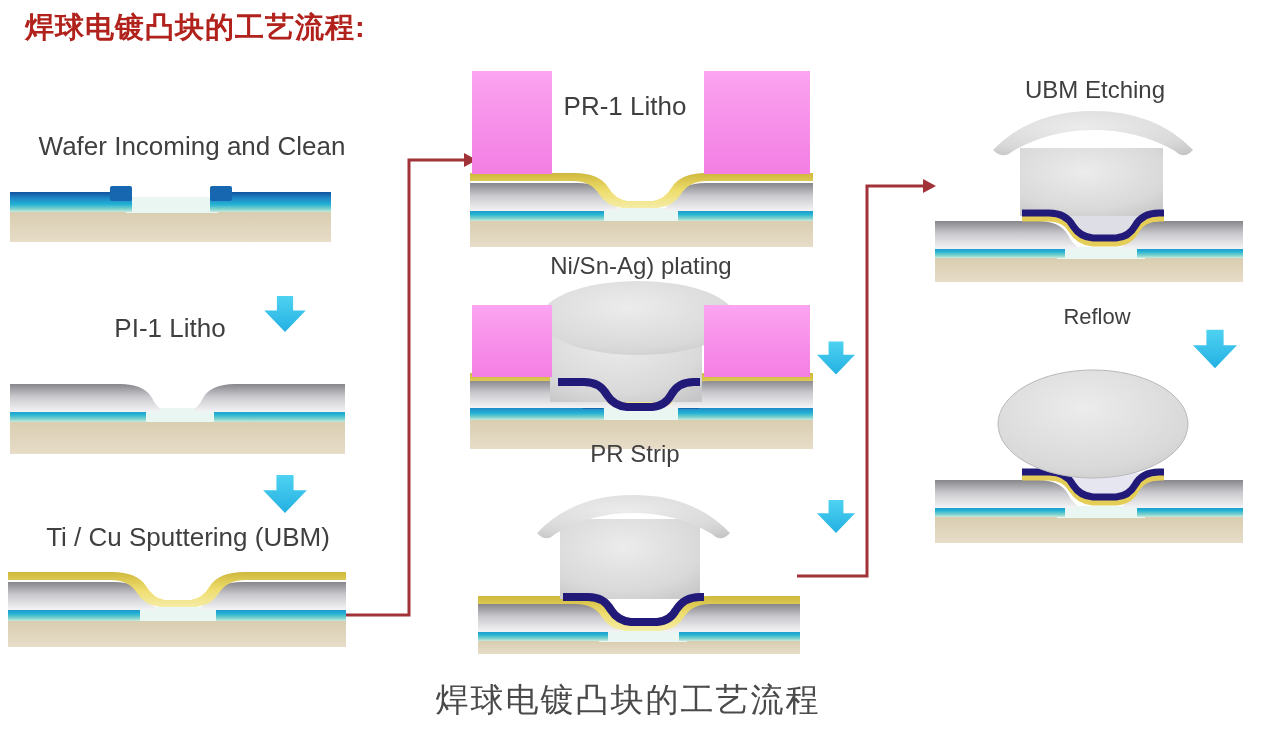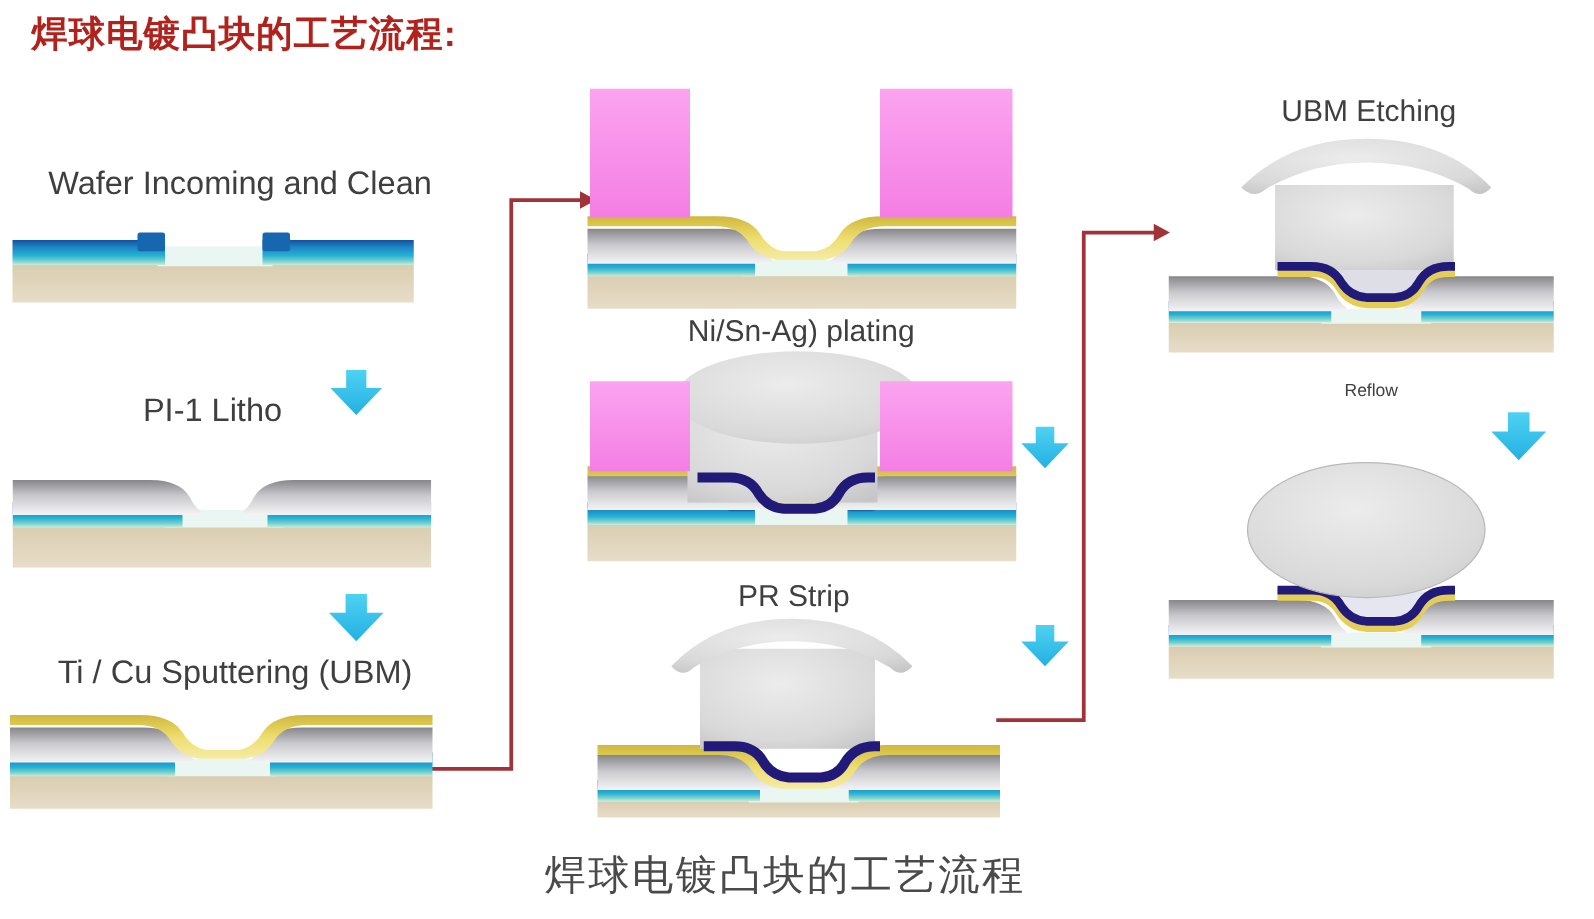--- a/index.html
+++ b/index.html
@@ -12,21 +12,21 @@
     position:absolute;left:25px;top:8px;
     font-size:29px;font-weight:700;color:#b2221c;letter-spacing:1px;
     font-family:"Liberation Sans", sans-serif;
   }
   .step-label{
     position:absolute;transform:translateX(-50%);
     white-space:nowrap;color:#3f3f3f;font-weight:400;
   }
   .lbl-26{font-size:26px;}
   .lbl-24{font-size:24px;text-align:center;}
-  .lbl-22{font-size:14px;text-align:right;}
+  .lbl-22{font-size:22px;text-align:right;}
   .caption{
     position:absolute;left:628px;top:678px;transform:translateX(-50%);
     font-size:33px;color:#4a4a4a;letter-spacing:2px;white-space:nowrap;
     font-family:"Liberation Serif", serif;
   }
   svg{display:block;}
 </style>
 </head>
 <body>
 
@@ -121,20 +121,21 @@
     <rect x="126" y="47" width="88" height="14" fill="#e9f6f1"></rect>
     <rect x="0" y="42" width="132" height="19" fill="url(#gMetal)"></rect>
     <rect x="208" y="42" width="130" height="19" fill="url(#gMetal)"></rect>
     <rect x="110" y="36" width="22" height="13" rx="2" fill="#1767b0"></rect>
     <rect x="208" y="36" width="22" height="13" rx="2" fill="#1767b0"></rect>
     <path d="M0,22 H106 Q130,22 138,36 Q142,44 147,47 V50 H0 Z" fill="url(#gGray)"></path>
     <path d="M338,22 H234 Q210,22 202,36 Q198,44 193,47 V50 H338 Z" fill="url(#gGray)"></path>
     <path d="M0,12 H104 Q129,12 138,26 Q145,38 157,40 H183 Q195,38 202,26 Q211,12 236,12 H338 V20 H238 Q219,20 211,33 Q204,45 188,47 H152 Q136,45 129,33 Q121,20 102,20 H0 Z" fill="url(#gYellow)"></path>
   </svg>
 
+  <div class="step-label lbl-26" style="left:625px;top:91px">PR-1 Litho</div>
 
   <svg class="abs" style="left:466px;top:67px" width="350" height="182" viewBox="0 0 350 182">
     <rect x="4" y="152" width="343" height="28" fill="url(#gBeige)"></rect>
     <rect x="128" y="141" width="92" height="13" fill="#e9f6f1"></rect>
     <rect x="4" y="136" width="134" height="18" fill="url(#gMetal)"></rect>
     <rect x="212" y="136" width="135" height="18" fill="url(#gMetal)"></rect>
     <rect x="116" y="130" width="22" height="13" rx="2" fill="#1767b0"></rect>
     <rect x="212" y="130" width="22" height="13" rx="2" fill="#1767b0"></rect>
     <path d="M4,116 H112 Q135,116 143,130 Q147,138 152,141 V144 H4 Z" fill="url(#gGray)"></path>
     <path d="M347,116 H239 Q216,116 208,130 Q204,138 199,141 V144 H347 Z" fill="url(#gGray)"></path>
@@ -155,21 +156,21 @@
     <path d="M4,102 H112 Q135,102 143,116 Q147,124 152,127 V130 H4 Z" fill="url(#gGray)"></path>
     <path d="M347,102 H239 Q216,102 208,116 Q204,124 199,127 V130 H347 Z" fill="url(#gGray)"></path>
     <path d="M4,95 H108 Q133,95 142,109 Q149,121 161,123 H187 Q199,121 206,109 Q215,95 240,95 H347 V103 H242 Q223,103 215,116 Q208,128 192,130 H156 Q140,128 133,116 Q125,103 106,103 H4 Z" fill="url(#gYellow)"></path>
     <rect x="84" y="30" width="152" height="94" fill="url(#gSolder)"></rect>
     <ellipse cx="172" cy="40" rx="97" ry="37" fill="url(#gSolder)"></ellipse>
     <path d="M92,104 H118 Q134,104 141,117 Q148,128 161,129 H186 Q199,128 205,117 Q212,104 228,104 H234" fill="none" stroke="#221a78" stroke-width="8"></path>
     <rect x="6" y="27" width="80" height="72" fill="url(#gPink)"></rect>
     <rect x="238" y="27" width="106" height="72" fill="url(#gPink)"></rect>
   </svg>
 
-  <div class="step-label lbl-24" style="left:635px;top:464px">PR Strip</div>
+  <div class="step-label lbl-24" style="left:635px;top:440px">PR Strip</div>
 
   <svg class="abs" style="left:473px;top:487px" width="330" height="168" viewBox="0 0 330 168">
     <rect x="5" y="154" width="322" height="13" fill="url(#gBeige)"></rect>
     <rect x="126" y="143" width="88" height="12" fill="#e9f6f1"></rect>
     <rect x="5" y="137" width="130" height="17" fill="url(#gMetal)"></rect>
     <rect x="206" y="137" width="121" height="17" fill="url(#gMetal)"></rect>
     <rect x="113" y="131" width="22" height="12" rx="2" fill="#1767b0"></rect>
     <rect x="206" y="131" width="22" height="12" rx="2" fill="#1767b0"></rect>
     <path d="M5,117 H108 Q130,117 138,131 Q142,139 147,142 V145 H5 Z" fill="url(#gGray)"></path>
     <path d="M327,117 H230 Q208,117 200,131 Q196,139 191,142 V145 H327 Z" fill="url(#gGray)"></path>

